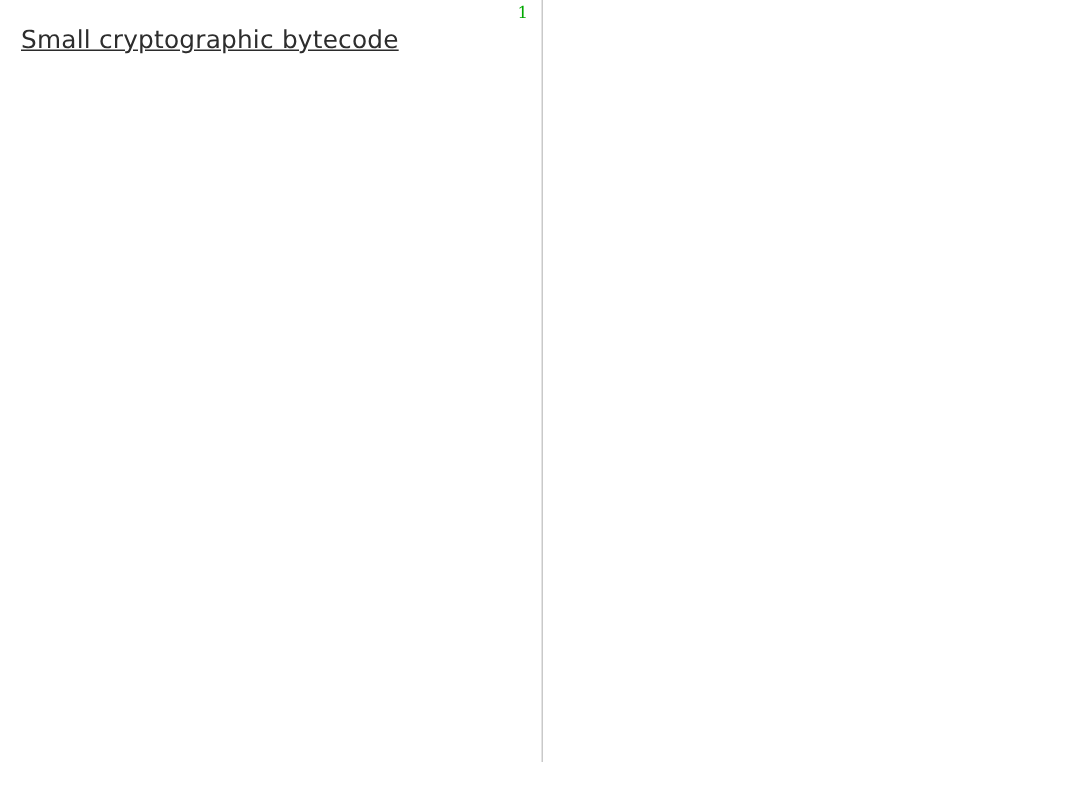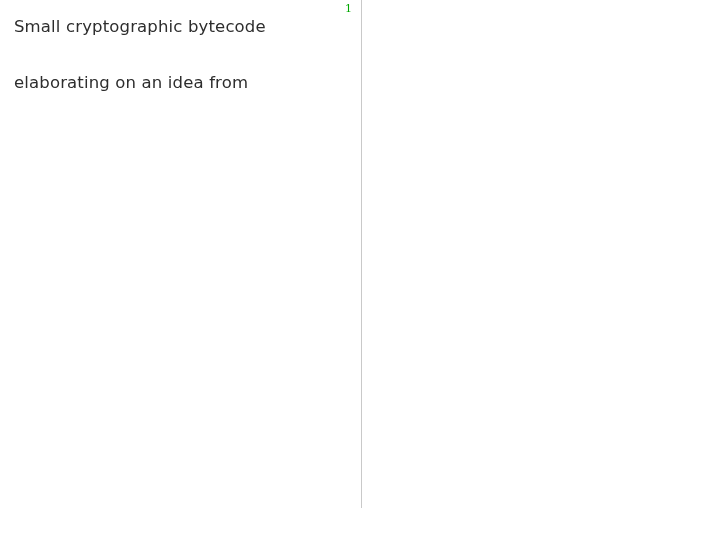--- a/index.html
+++ b/index.html
@@ -63,30 +63,29 @@
 </style>
 </head>
 <body>
 
 <div class="slide-pair">
 
   <div class="page">
 
     <div class="page-number left">1</div>
 
-    <div class="left-col" style="top:12px;">
+    <div class="left-col" style="top:12px;text-decoration:underline;">
 
       <div class="line">Small cryptographic bytecode</div>
 
       <div class="gap-para"></div>
 
 
       <div class="gap-para"></div>
 
-      <div class="line">elaborating on an idea from</div>
 
 
     </div>
   </div>
 
   <div class="divider"></div>
 
   <div class="page">
 
     

